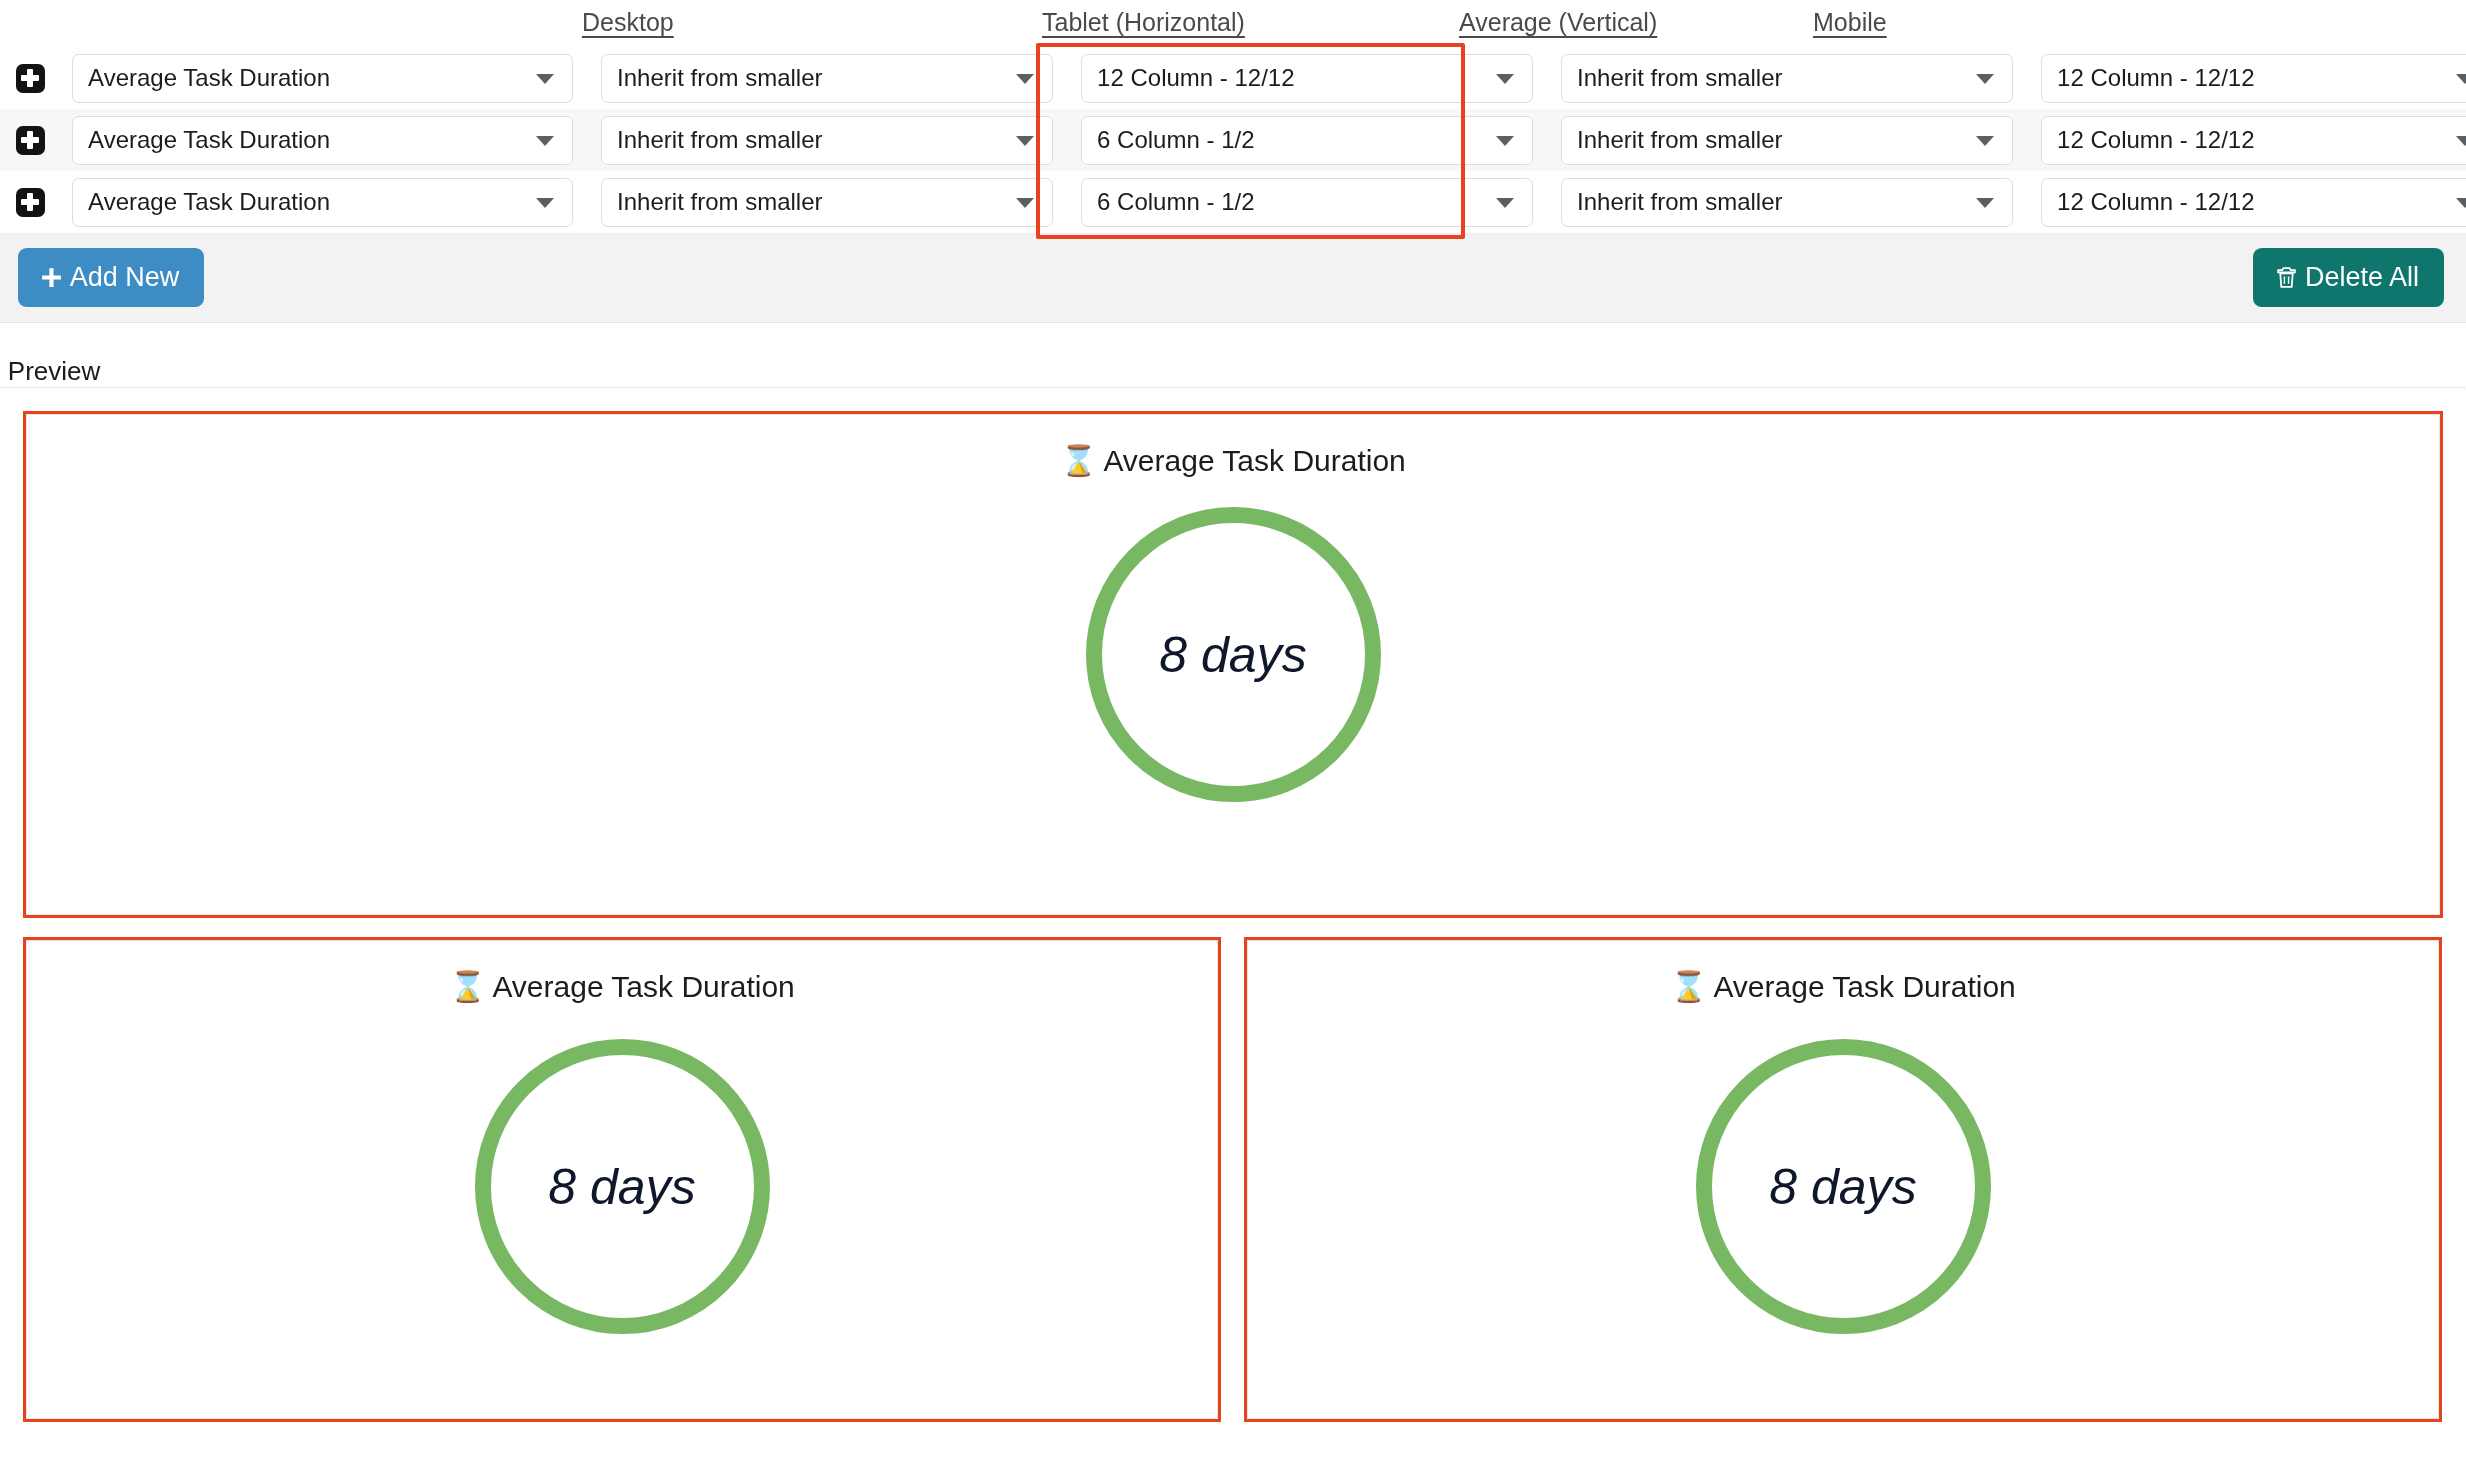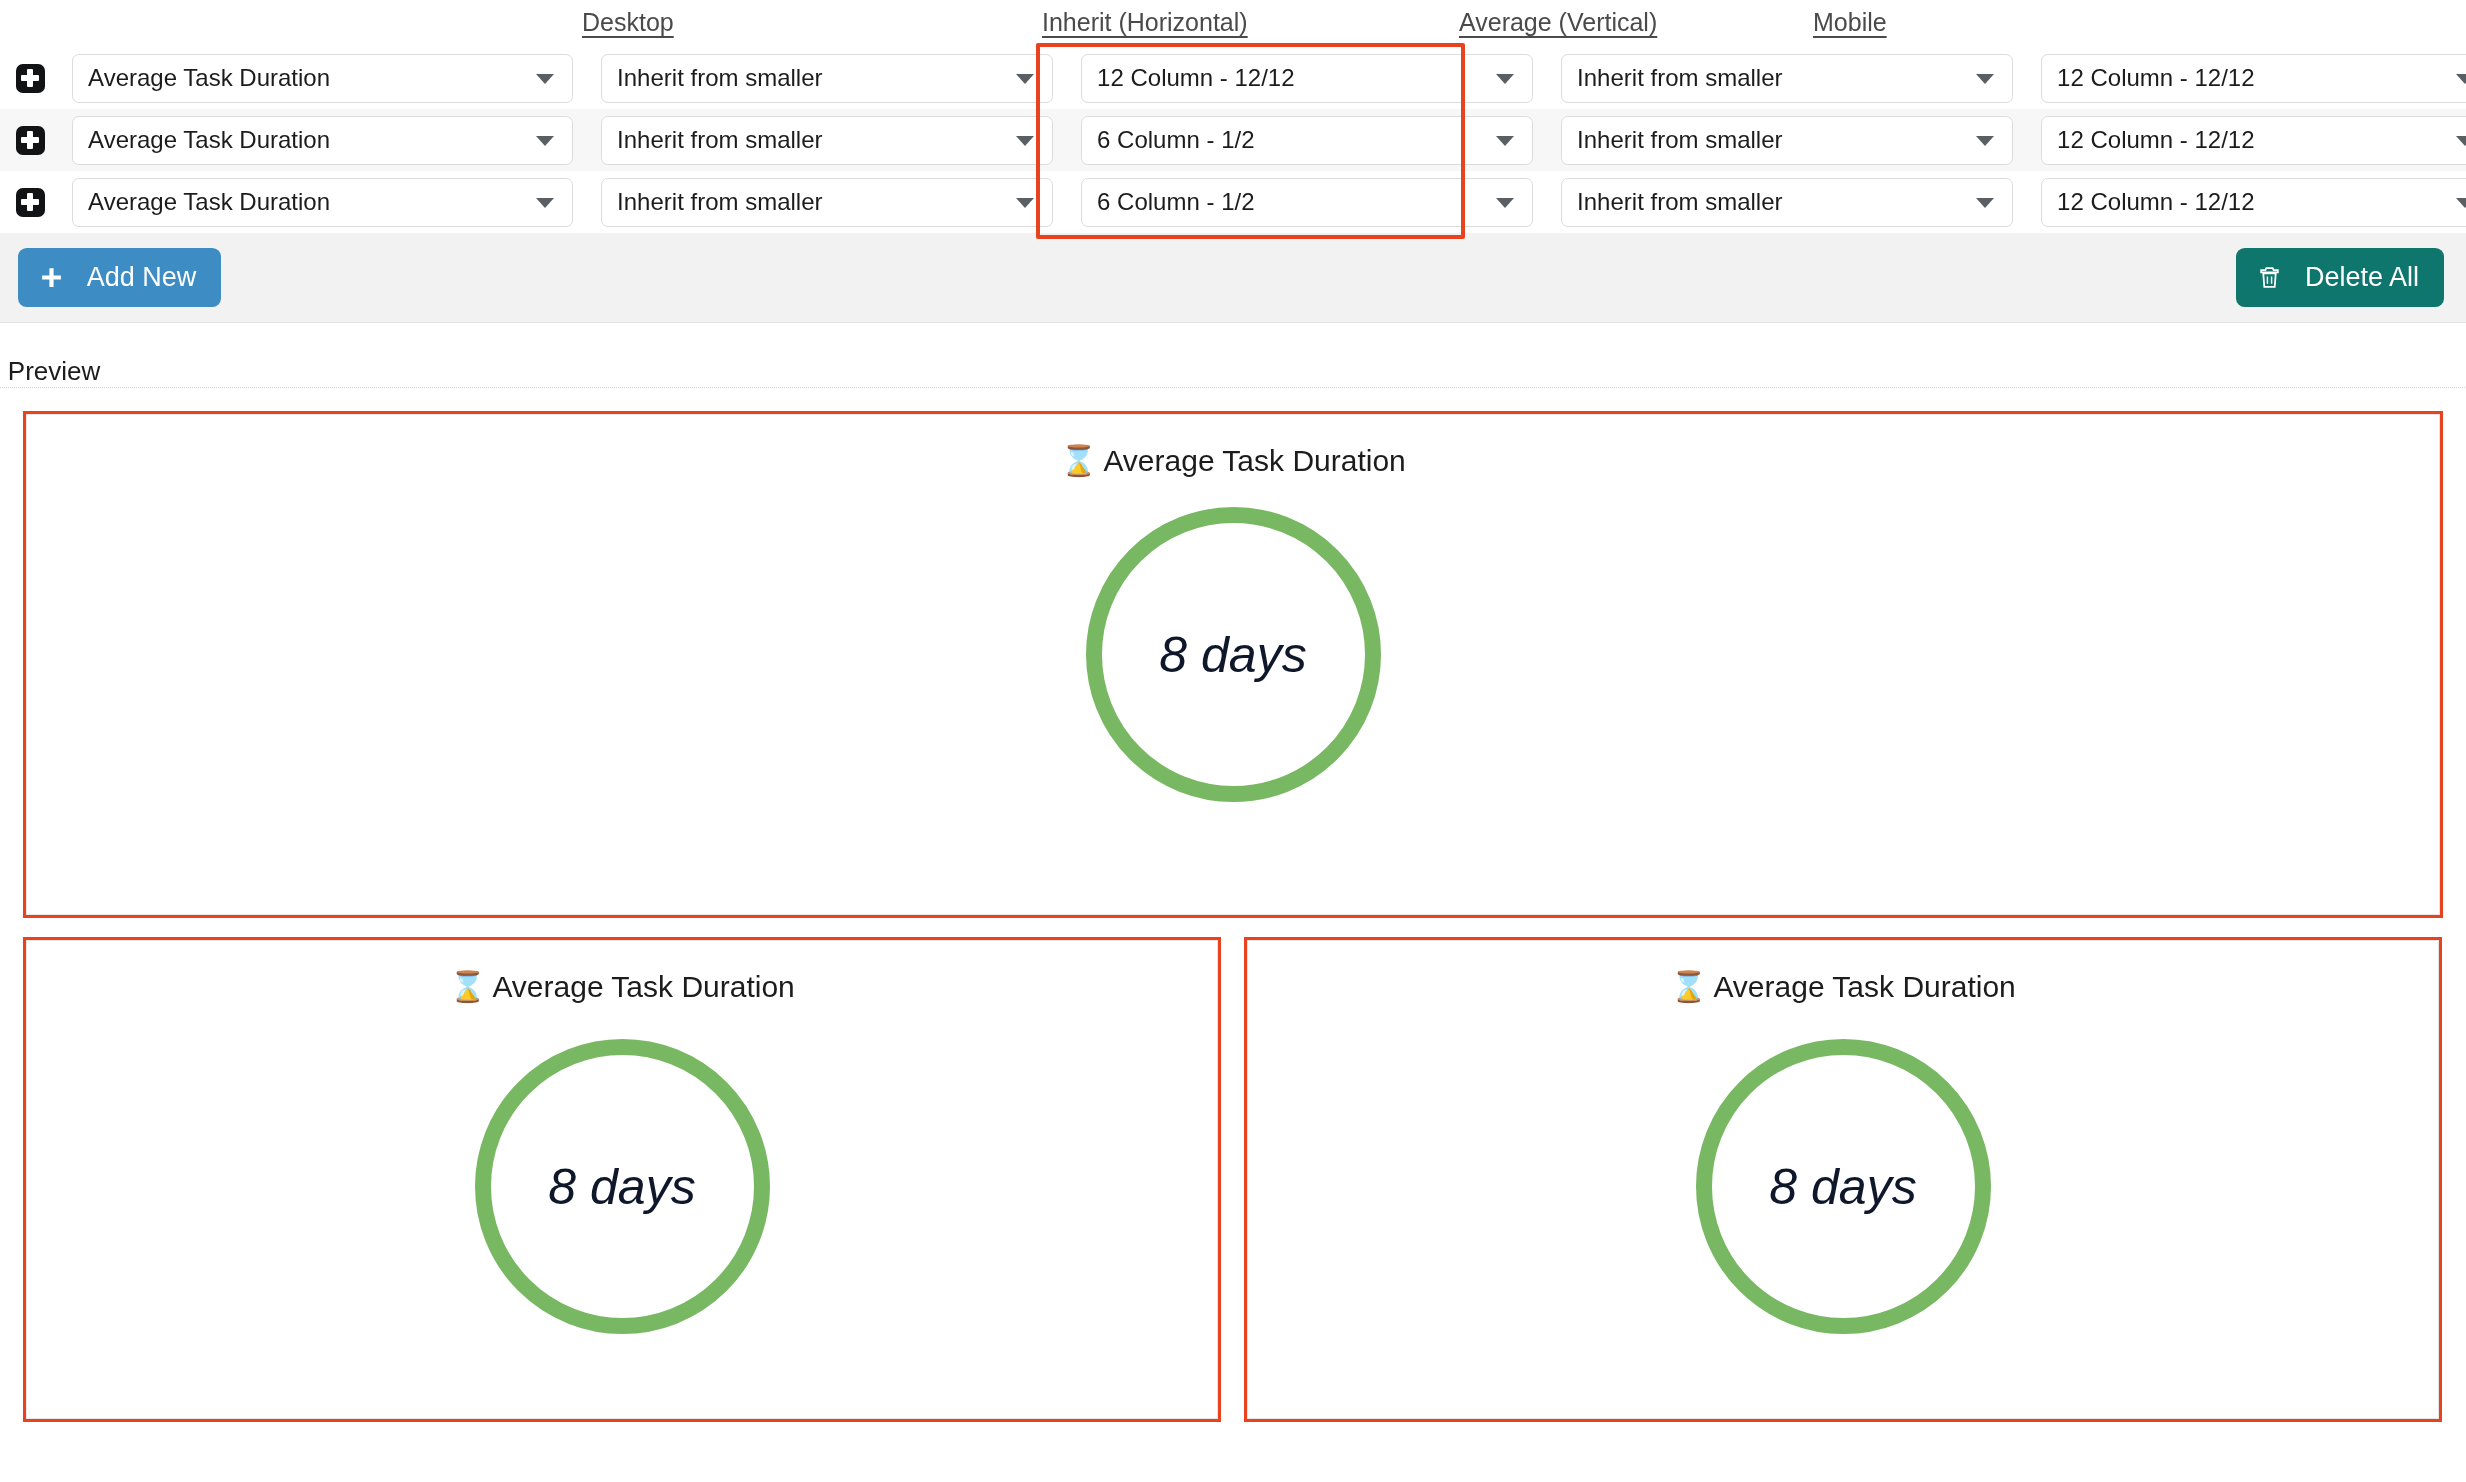--- a/index.html
+++ b/index.html
@@ -114,21 +114,21 @@
     height: 89px;
     background: #f2f2f2;
     display: flex;
     align-items: center;
     justify-content: space-between;
     padding: 0 23px 0 17.5px;
   }
   .btn {
     display: inline-flex;
     align-items: center;
-    gap: 23px;
+    gap: 6px;
     border: none;
     border-radius: 8.7px;
     font-size: 27px;
     color: #ffffff;
     cursor: pointer;
     font-family: "Liberation Sans", sans-serif;
   }
   .btn-add    { background: #3d8dc4; padding: 13.6px 25px 13.6px 21.3px; }
   .btn-delall { background: #0f766e; padding: 13.6px 25px 13.6px 21.3px; }
 
@@ -183,21 +183,21 @@
   .pcard-full .gauge { margin-top: 29px; }
 
   .prow2 { display: flex; gap: 23px; margin-top: 19.4px; }
   .pcard-half { width: 1198px; height: 485px; }
 </style>
 </head>
 <body>
 
 <div class="bp-header">
   <div class="bp-label" style="left:582px">Desktop</div>
-  <div class="bp-label" style="left:1042px">Inherit (Horizontal)</div>
+  <div class="bp-label" style="left:1042px">Tablet (Horizontal)</div>
   <div class="bp-label" style="left:1459px">Average (Vertical)</div>
   <div class="bp-label" style="left:1813px">Mobile</div>
 </div>
 
 <div class="rows-wrap">
 
   <div class="cfg-row">
     <div class="add-cell">
       <div class="plus-box"></div>
     </div>

